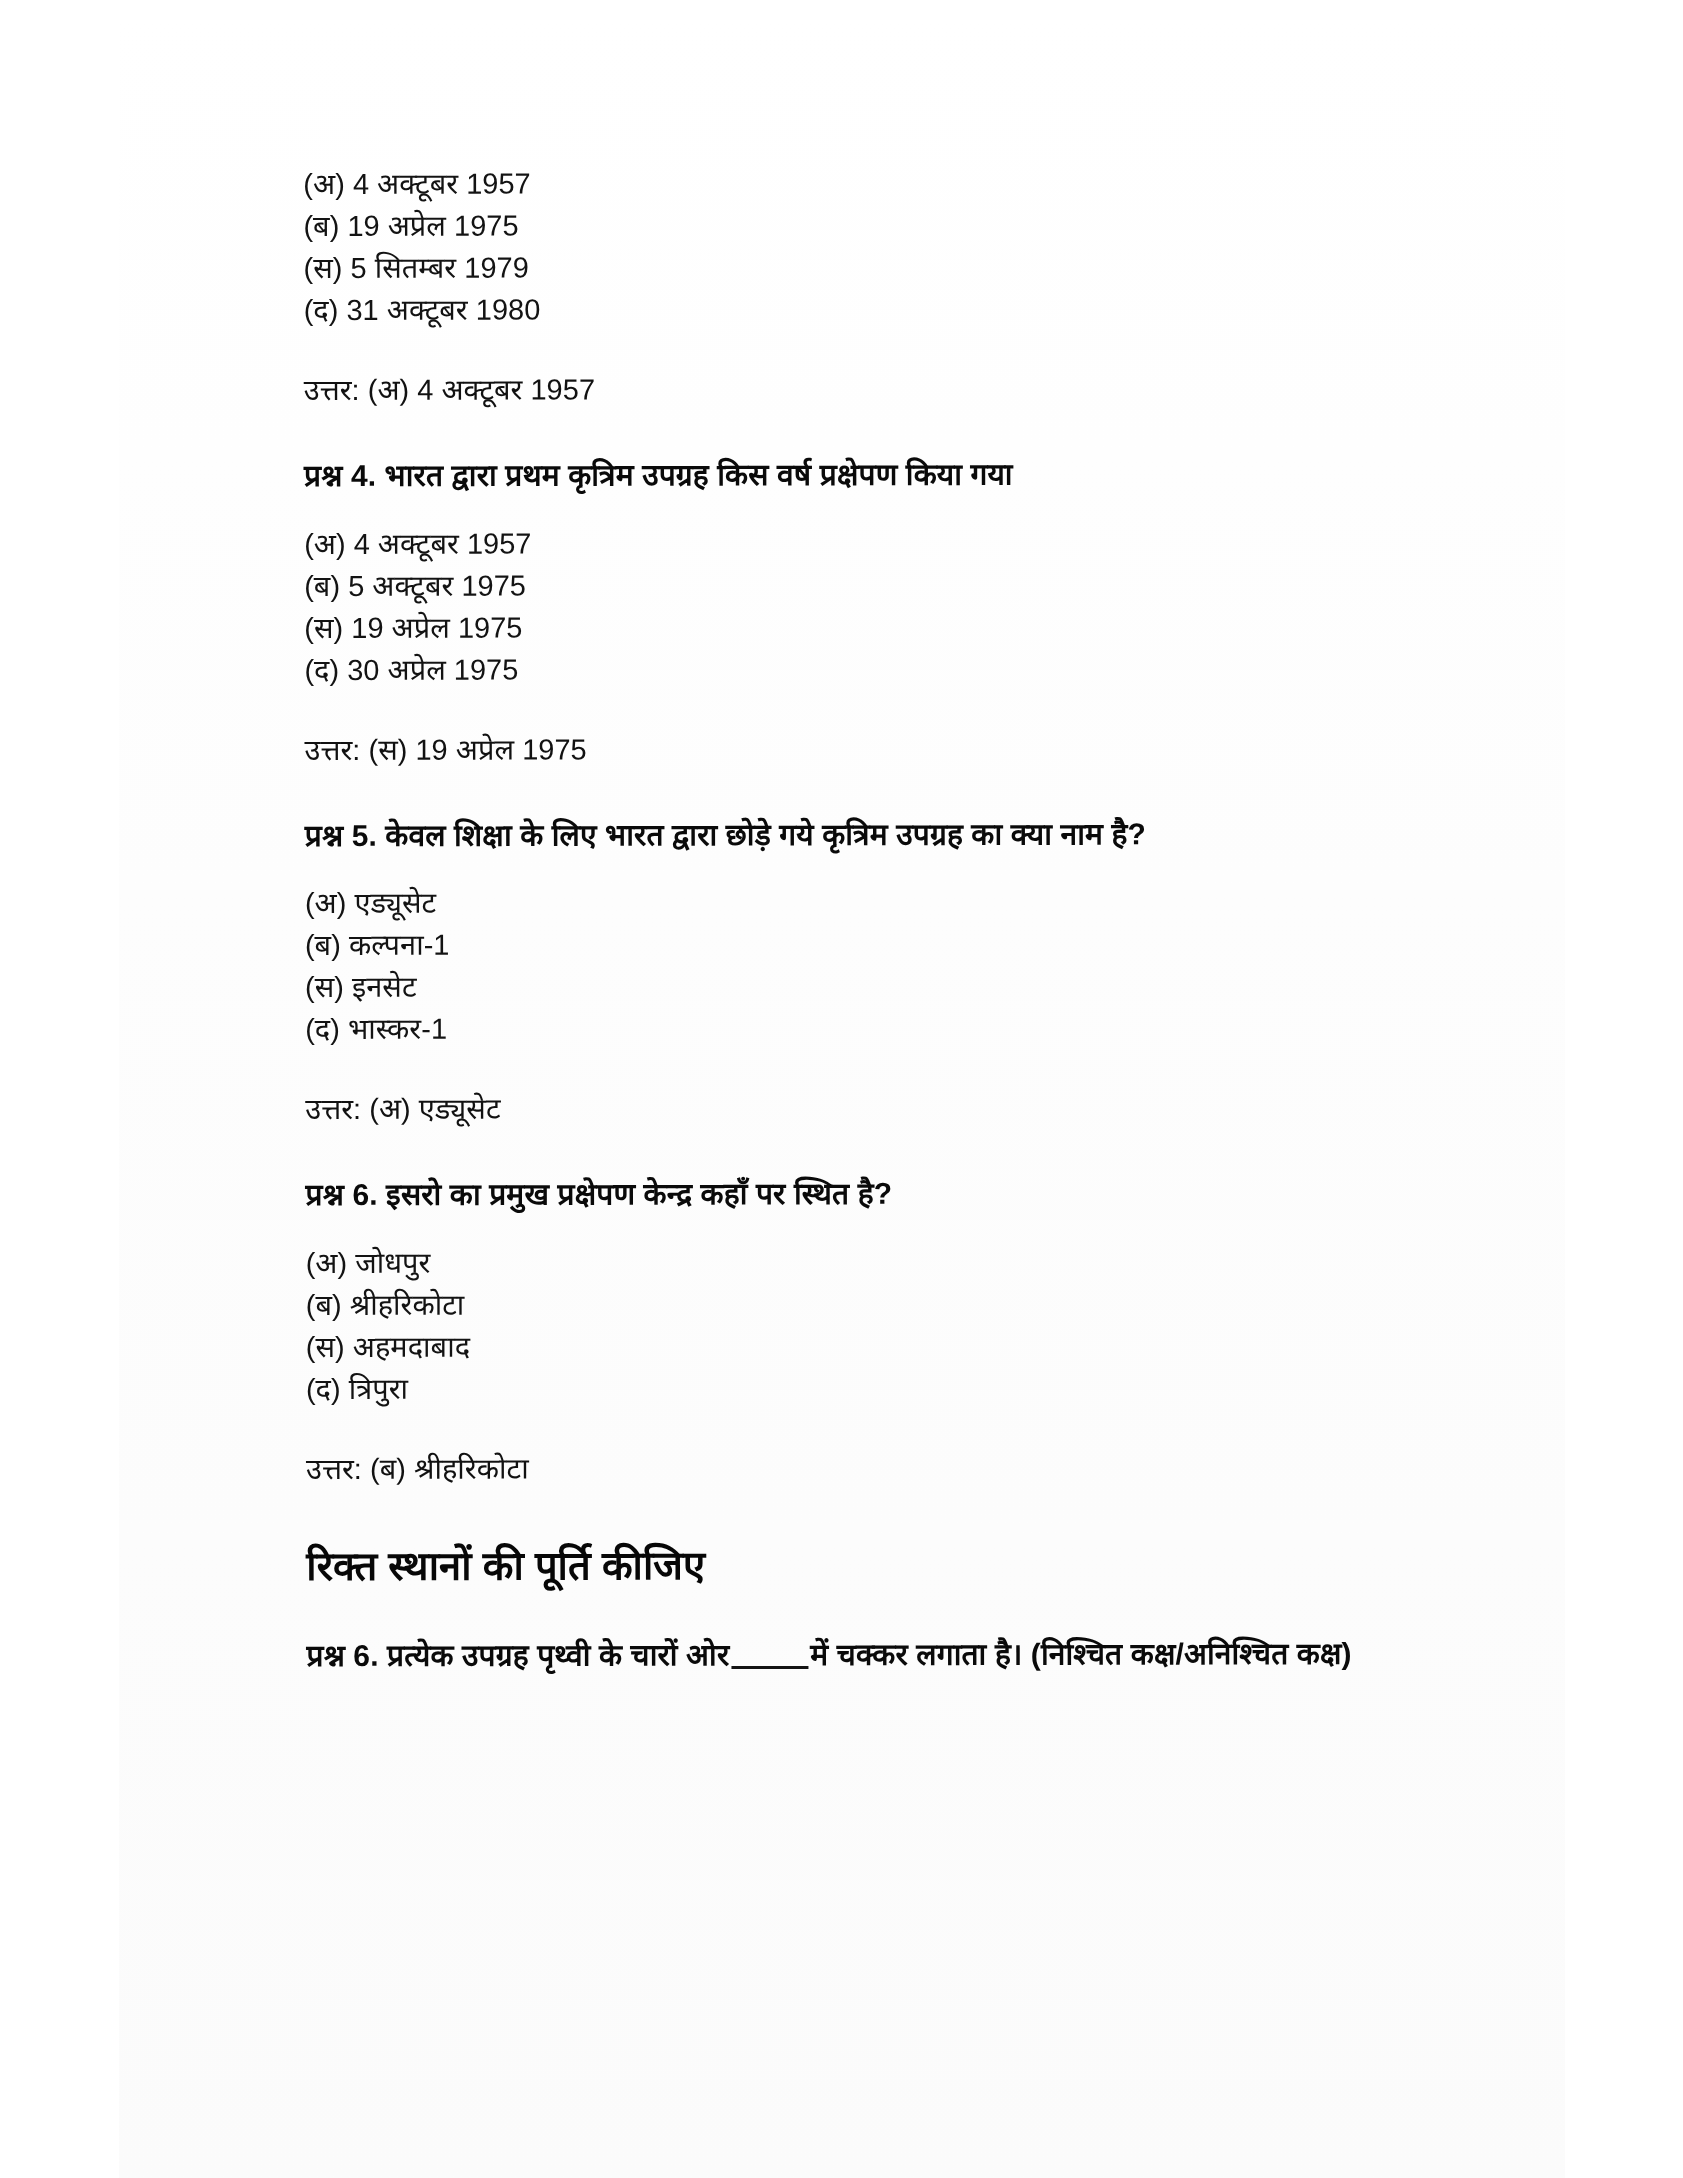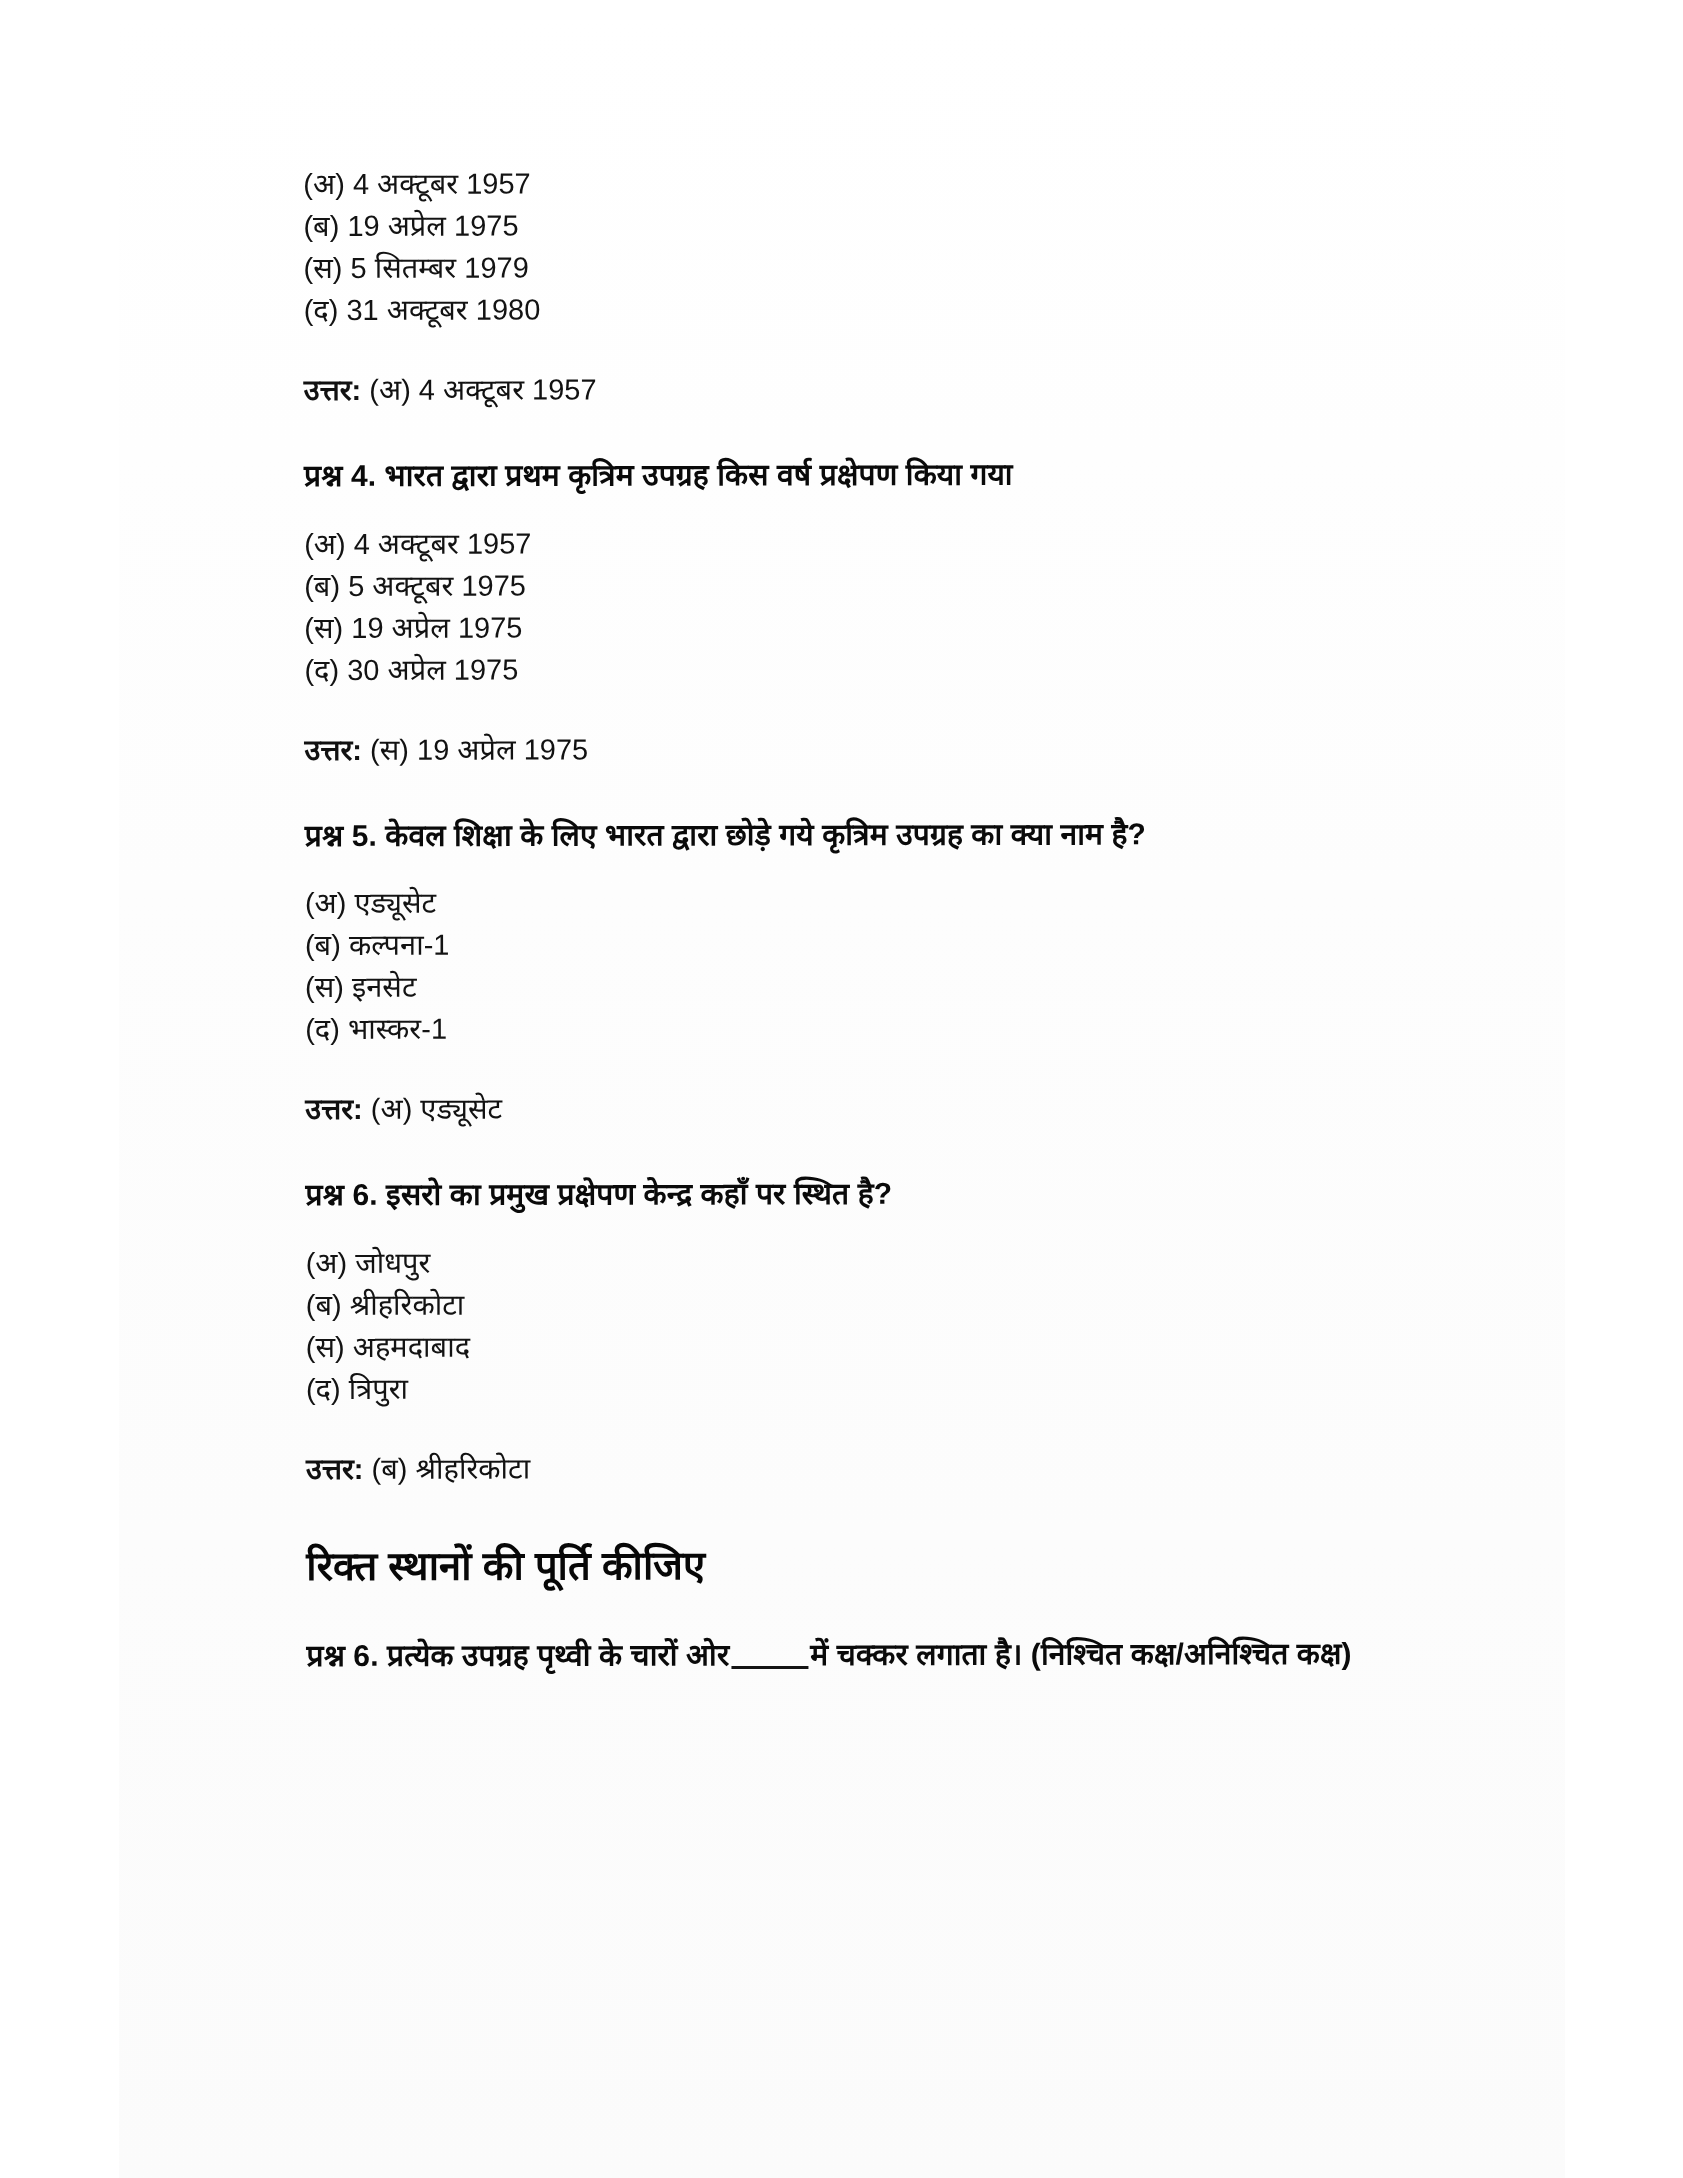--- a/index.html
+++ b/index.html
@@ -58,21 +58,21 @@
     font-weight: normal;
   }
 
   .answer {
     font-size: 29px;
     line-height: 1.35;
     color: #111111;
     white-space: nowrap;
   }
   .answer .answer-label {
-    font-weight: bold;
+    font-weight: normal;
     text-align: right;
   }
 
   .section-heading {
     font-weight: bold;
     font-size: 40px;
     line-height: 1.3;
     color: #070707;
     white-space: nowrap;
   }

